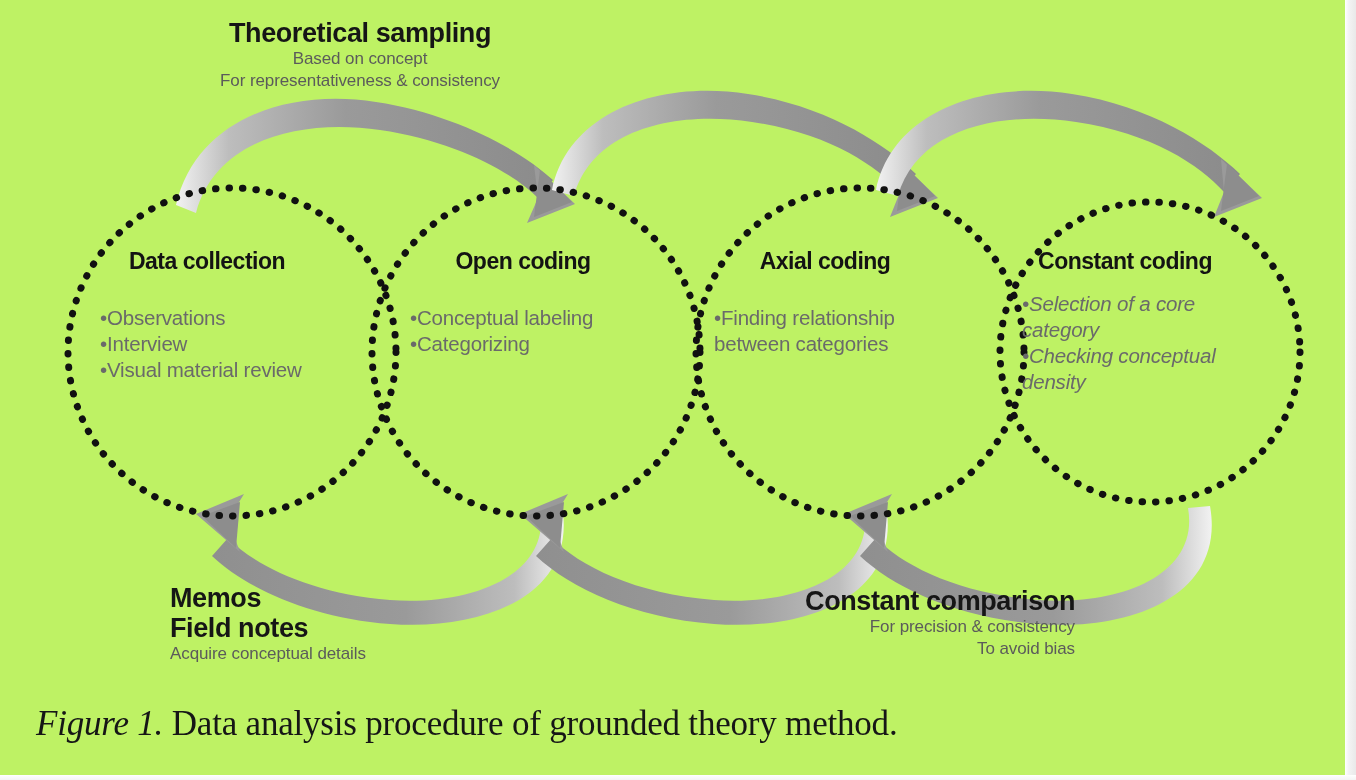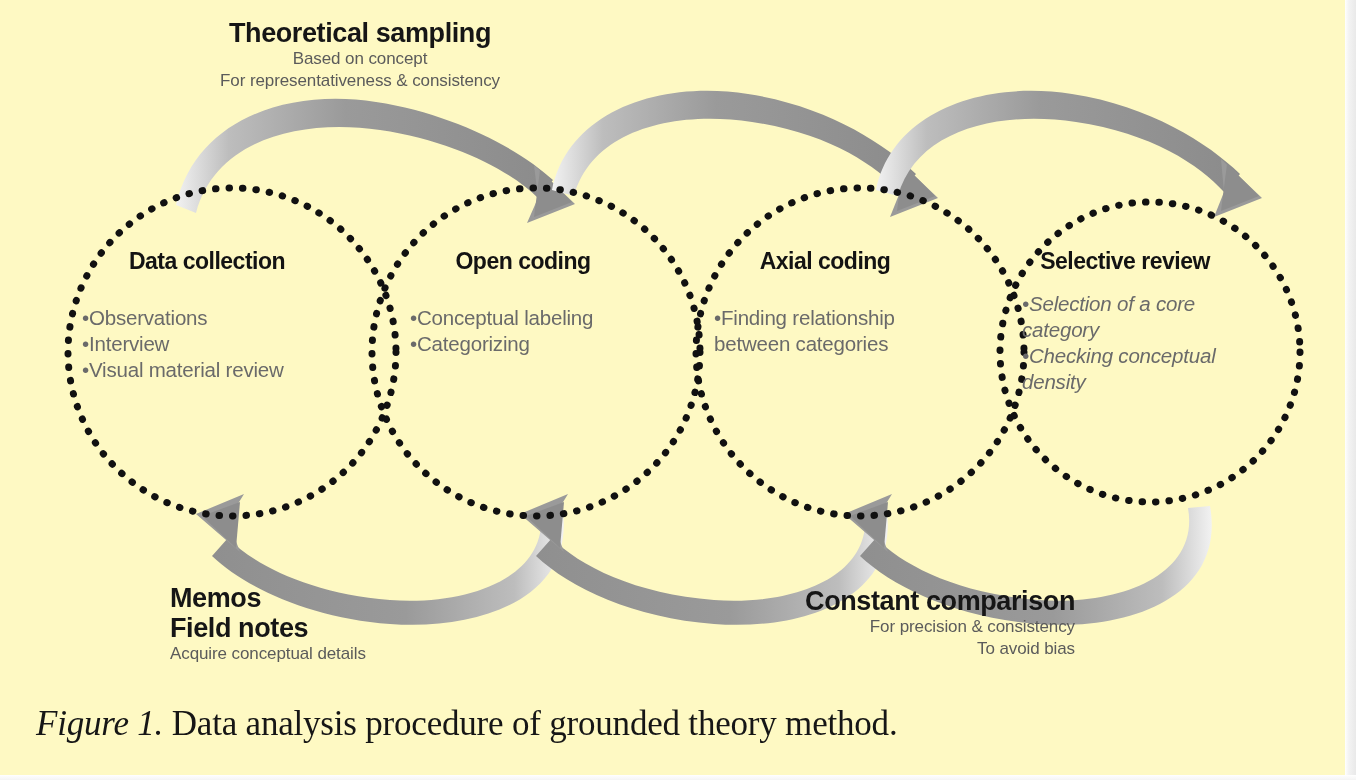--- a/index.html
+++ b/index.html
@@ -5,21 +5,21 @@
 <style>
   html, body {
     margin: 0;
     padding: 0;
     background: #ffffff;
   }
   #page {
     position: relative;
     width: 1356px;
     height: 780px;
-    background: #fef9c3;
+    background: #bef264;
     overflow: hidden;
     font-family: "Liberation Sans", sans-serif;
     -webkit-font-smoothing: antialiased;
   }
 
   
   .page-edge-right {
     position: absolute;
     top: 0;
     right: 0;
@@ -109,21 +109,21 @@
   }
   .node-body .bullet-item.wrap {
     white-space: normal;
   }
   .bullet-dot {
     display: inline;
   }
 
   
   #node-1 { left: 82px; top: 248px; }
-  #node-1 .node-body { margin-top: 30px; }
+  #node-1 .node-body { margin-top: 30px; margin-left: 18px; }
 
   #node-2 { left: 398px; top: 248px; }
   #node-2 .node-body { margin-top: 30px; margin-left: 12px; }
 
   #node-3 { left: 700px; top: 248px; }
   #node-3 .node-body { margin-top: 30px; margin-left: 14px; width: 232px; }
 
   #node-4 { left: 1000px; top: 248px; }
   #node-4 .node-body { margin-top: 16px; margin-left: 22px; width: 240px; font-style: italic; }
 
@@ -280,21 +280,21 @@
   <div class="node" id="node-3">
     <div class="node-title">Axial coding</div>
     <div class="node-body">
       <div class="bullet-item wrap">
         <span class="bullet-dot">•</span><span>Finding relationship between categories</span>
       </div>
     </div>
   </div>
 
   <div class="node" id="node-4">
-    <div class="node-title">Selective review</div>
+    <div class="node-title">Constant coding</div>
     <div class="node-body">
       <div class="bullet-item wrap">
         <span class="bullet-dot">•</span><span>Selection of a core category</span>
       </div>
       <div class="bullet-item wrap">
         <span class="bullet-dot">•</span><span>Checking conceptual density</span>
       </div>
     </div>
   </div>
 

